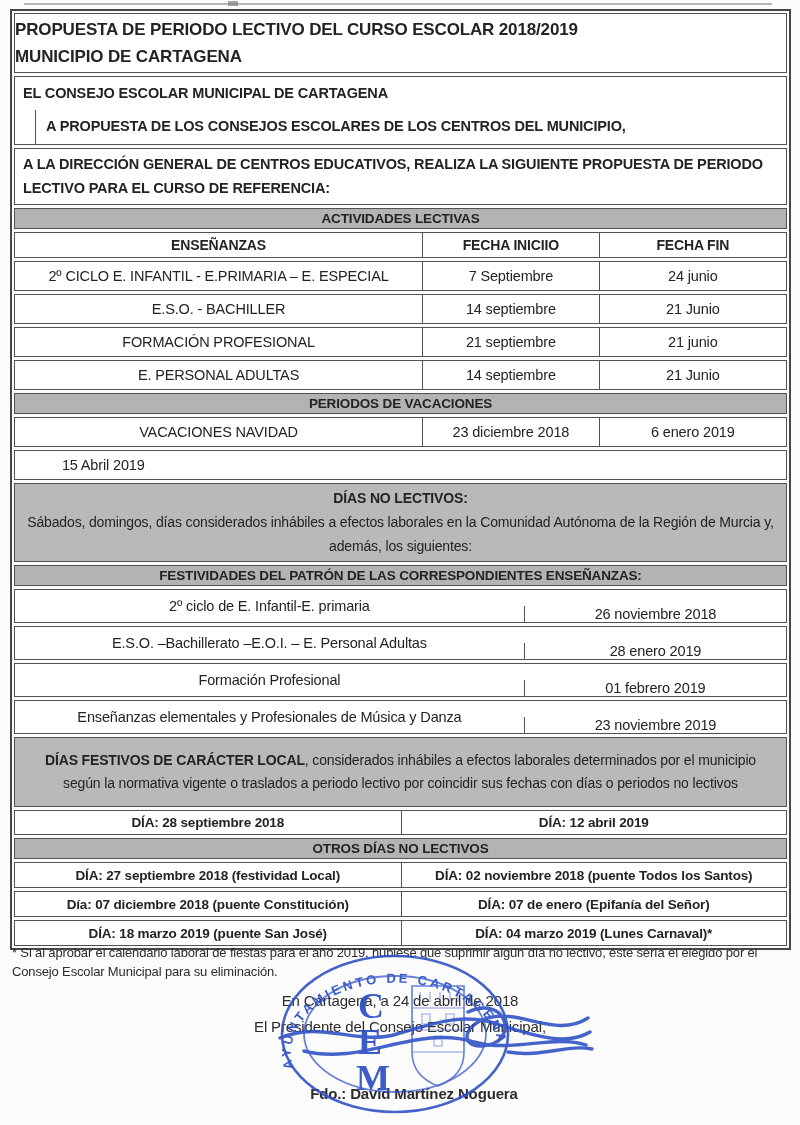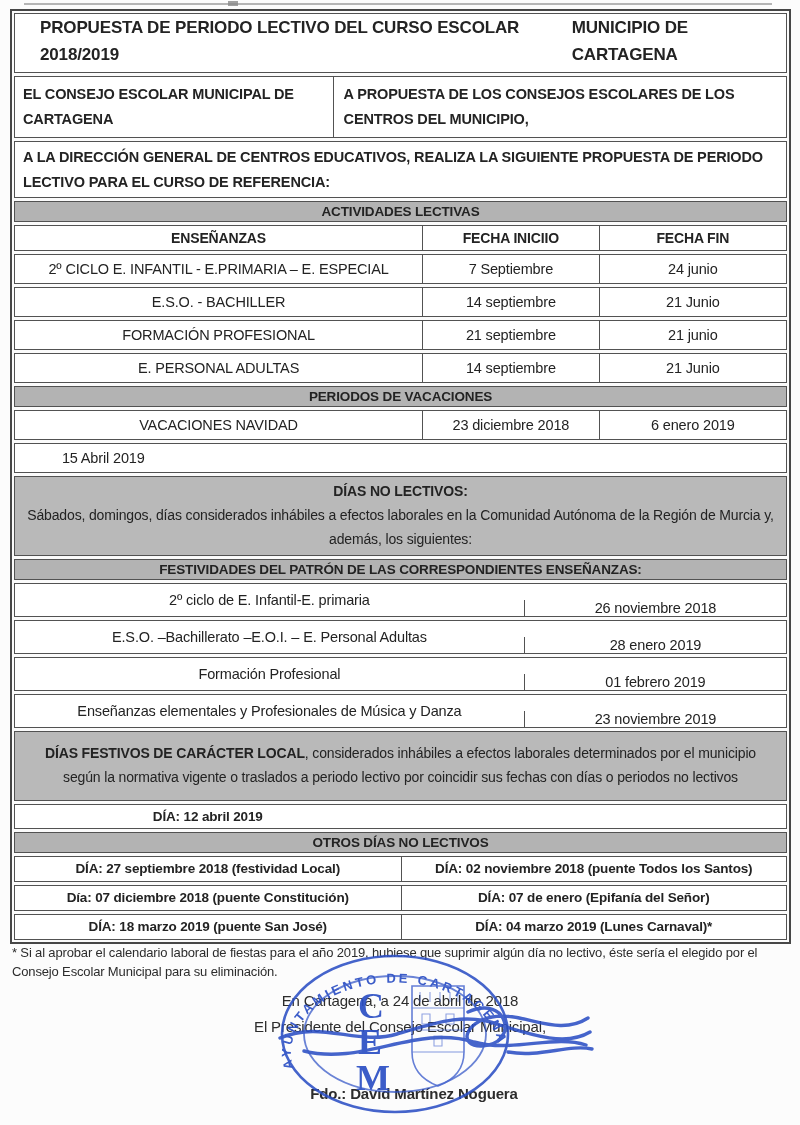--- a/index.html
+++ b/index.html
@@ -26,22 +26,22 @@
     position:absolute;top:9px;left:10px;width:781px;
     border:2px solid var(--border);
     padding:2px;
     display:flex;flex-direction:column;gap:3px;
     background:#fbfbfb;
   }
   .cellrow{display:flex;border:1.5px solid var(--cellborder);background:#fff;}
   .cell{display:flex;align-items:center;justify-content:center;text-align:center;}
   .cell + .cell{border-left:1.5px solid var(--cellborder);}
 
-  .title-box{min-height:60px;flex-direction:row;font-weight:bold;font-size:17px;line-height:1.6;width:100%;padding-left:25px;}
-  .org-row{min-height:62px;}
+  .title-box{min-height:60px;flex-direction:column;justify-content:center;font-weight:bold;font-size:17px;line-height:1.6;width:100%;}
+  .org-row{min-height:62px;flex-direction:column;}
   .org-cell{flex:0 0 38.6%;justify-content:flex-start;text-align:left;font-weight:bold;font-size:14.5px;line-height:1.75;padding:4px 8px;}
   .prop-cell{flex:1;justify-content:flex-start;text-align:left;font-weight:bold;font-size:14.5px;line-height:1.75;padding:4px 10px;margin-left:20px;}
   .addr-row{min-height:48px;}
   .addr-cell{width:100%;justify-content:flex-start;text-align:left;font-weight:bold;font-size:14.5px;line-height:1.7;padding:3px 8px;}
 
   .graybar{
     border:1.5px solid var(--cellborder);
     background:var(--graybar);
     min-height:21px;display:flex;align-items:center;justify-content:center;
     font-weight:bold;font-size:13.5px;
@@ -171,20 +171,21 @@
   <div class="cellrow data-row">
     <div class="cell fest-name">Enseñanzas elementales y Profesionales de Música y Danza</div>
     <div class="cell fest-date">23 noviembre 2019</div>
   </div>
 
   <div class="grayblock" style="min-height:70px;">
     <div><span class="blocktitle">DÍAS FESTIVOS DE CARÁCTER LOCAL</span><span>, considerados inhábiles a efectos laborales determinados por el municipio según la normativa vigente o traslados a periodo lectivo por coincidir sus fechas con días o periodos no lectivos</span></div>
   </div>
 
   <div class="cellrow day-row">
+    <div class="cell half">DÍA: 28 septiembre 2018</div>
     <div class="cell half">DÍA: 12 abril 2019</div>
   </div>
 
   <div class="graybar">OTROS DÍAS NO LECTIVOS</div>
 
   <div class="cellrow other-row">
     <div class="cell half">DÍA: 27 septiembre 2018 (festividad Local)</div>
     <div class="cell half">DÍA: 02 noviembre 2018 (puente Todos los Santos)</div>
   </div>
   <div class="cellrow other-row">

